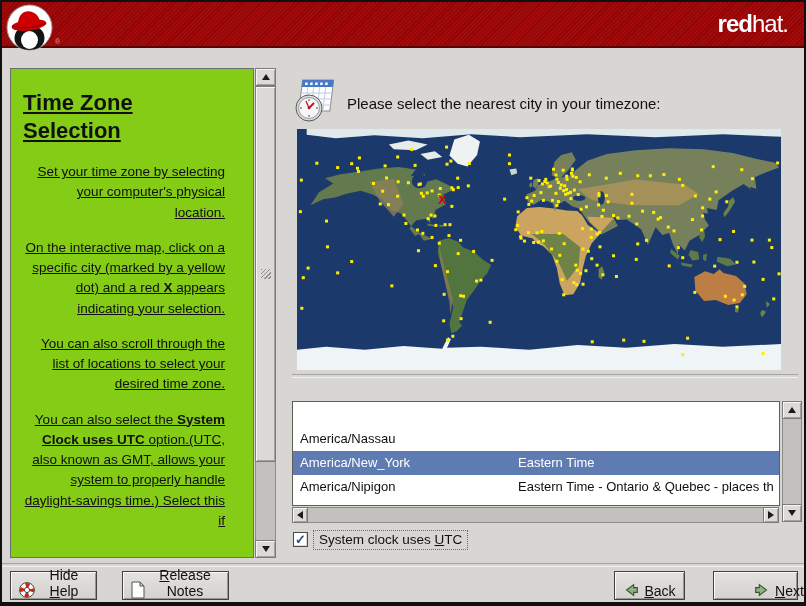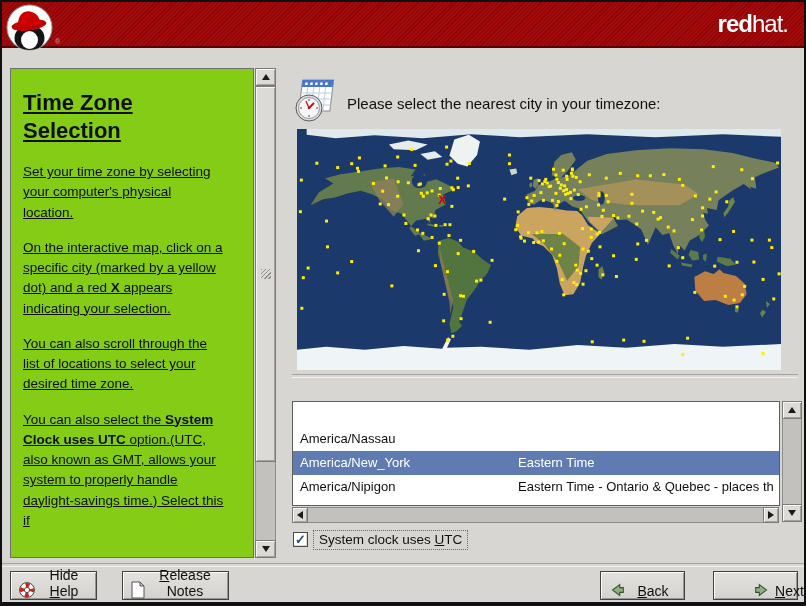--- a/index.html
+++ b/index.html
@@ -13,21 +13,21 @@
     border-bottom:2px solid #5a0101;}
   #logo{position:absolute;left:4px;top:2px;width:47px;height:47px;z-index:5;}
   #regmark{position:absolute;left:53px;top:36px;color:#d8a0a0;font-size:7px;z-index:5;}
   #wordmark{position:absolute;right:16px;top:8px;color:#ffffff;font-size:24px;letter-spacing:-1px;z-index:5;}
   #wordmark .b{font-weight:bold;}
 
   
   #help{position:absolute;left:8px;top:66px;width:244px;height:490px;background:#84cc16;
         border:1px solid #6e6e6e;box-sizing:border-box;padding:14px 12px 0 12px;overflow:hidden;color:#101010;text-decoration:underline;}
   #help h1{font-size:22px;line-height:1.25;margin:6px 0 18px 0;max-width:170px;}
-  #help p{font-size:13.5px;line-height:1.5;margin:0 16px 15px 0;}
+  #help p{font-size:13.5px;line-height:1.5;margin:0 16px 15px 0;text-align:right;}
 
   
   .trough{position:absolute;background:#c2c1bd;border:1px solid #8d8c88;box-sizing:border-box;}
   .sbtn,.thumb{position:absolute;background:#dbdad6;border:1px solid #7c7b77;box-sizing:border-box;
      box-shadow:inset 1px 1px 0 #f7f6f3, inset -1px -1px 0 #a3a29e;}
   .sbtn{display:flex;align-items:center;justify-content:center;}
   .tri-up{width:0;height:0;border-left:4px solid transparent;border-right:4px solid transparent;border-bottom:6px solid #1a1a1a;}
   .tri-dn{width:0;height:0;border-left:4px solid transparent;border-right:4px solid transparent;border-top:6px solid #1a1a1a;}
   .tri-lf{width:0;height:0;border-top:4px solid transparent;border-bottom:4px solid transparent;border-right:6px solid #1a1a1a;}
   .tri-rt{width:0;height:0;border-top:4px solid transparent;border-bottom:4px solid transparent;border-left:6px solid #1a1a1a;}
@@ -70,21 +70,21 @@
 
   
   .btn{position:absolute;top:569px;height:29px;box-sizing:border-box;
      background:linear-gradient(#e3e2de,#d3d2ce);border:1px solid #43423e;
      box-shadow:inset 1px 1px 0 #fbfaf7, inset -1px -1px 0 #979692;
      display:flex;align-items:flex-end;font-size:14px;color:#101010;cursor:default;}
   .btn .ic{display:flex;align-items:center;justify-content:center;margin:0 4px 0 7px;}
   .btn .lbl{flex:1;text-align:center;padding-right:8px;}
   #btn-hidehelp{left:8px;width:87px;}
   #btn-relnotes{left:120px;width:107px;}
-  #btn-back{left:598px;width:85px;}
+  #btn-back{left:612px;width:71px;}
   #btn-next{left:711px;width:85px;padding-left:32px;}
   u{text-decoration:underline;}
 </style>
 </head>
 <body>
 
 <div id="win">
 
   <div id="topbar"></div>
   <div id="logo">

